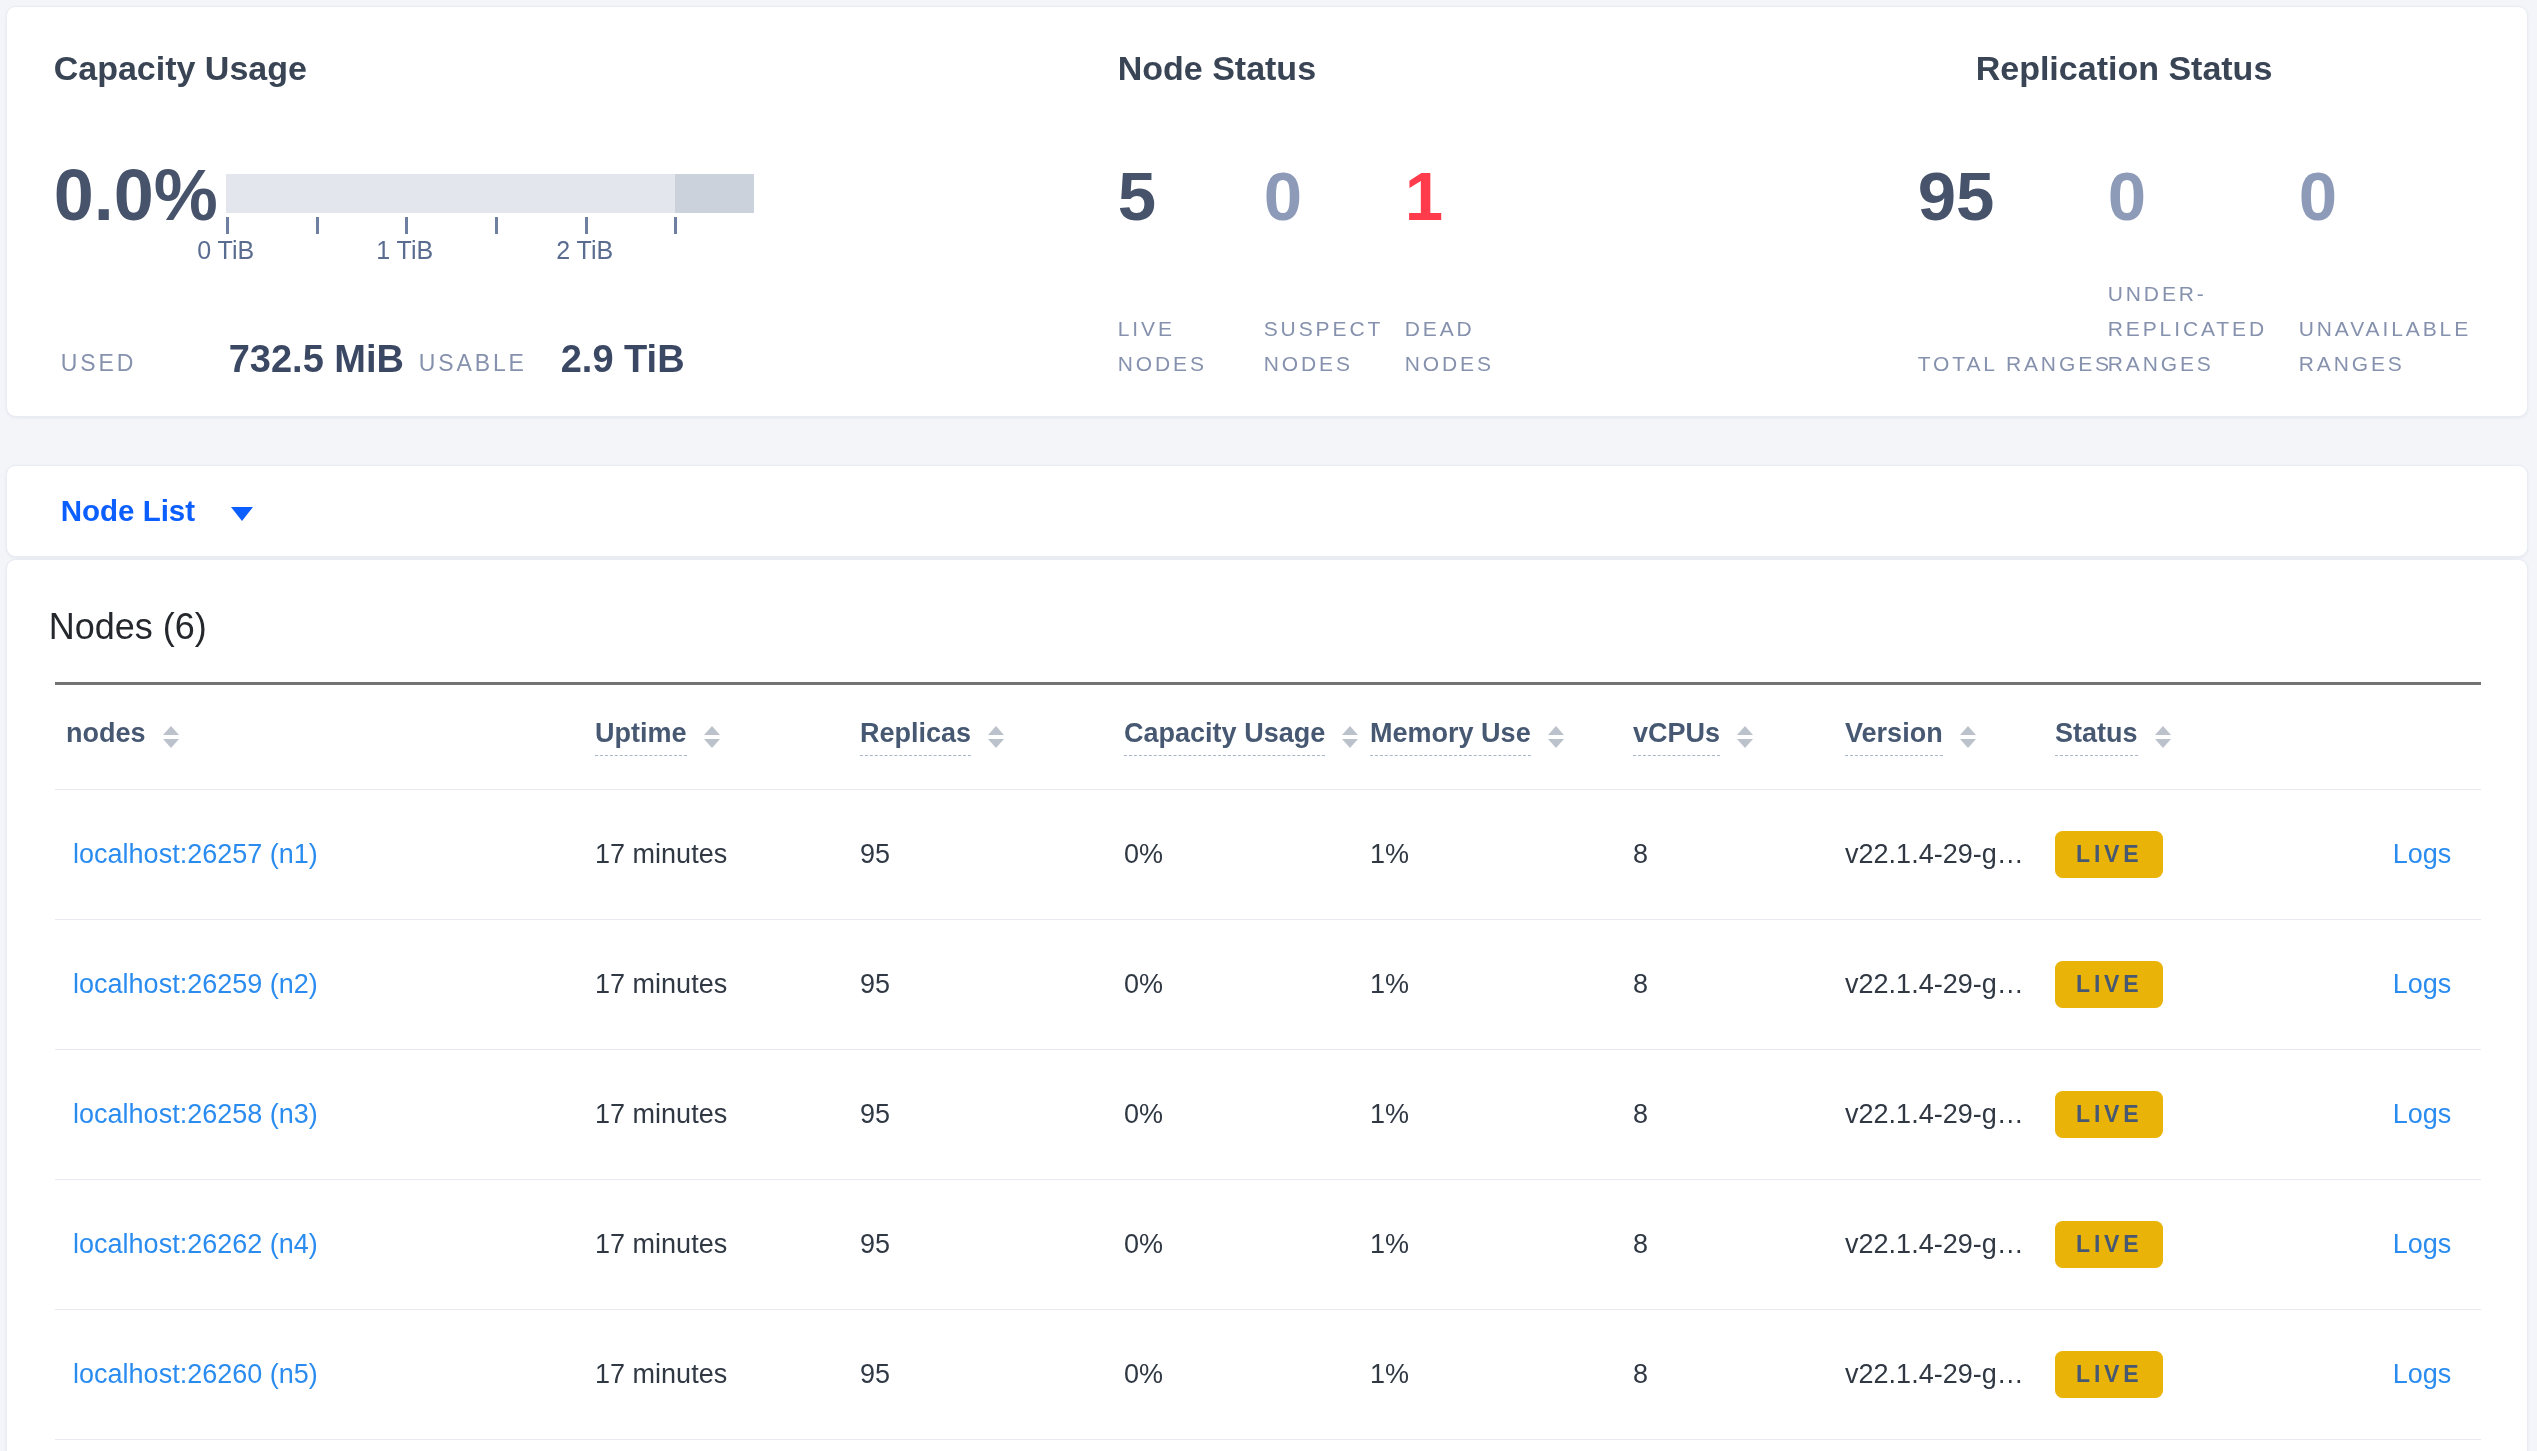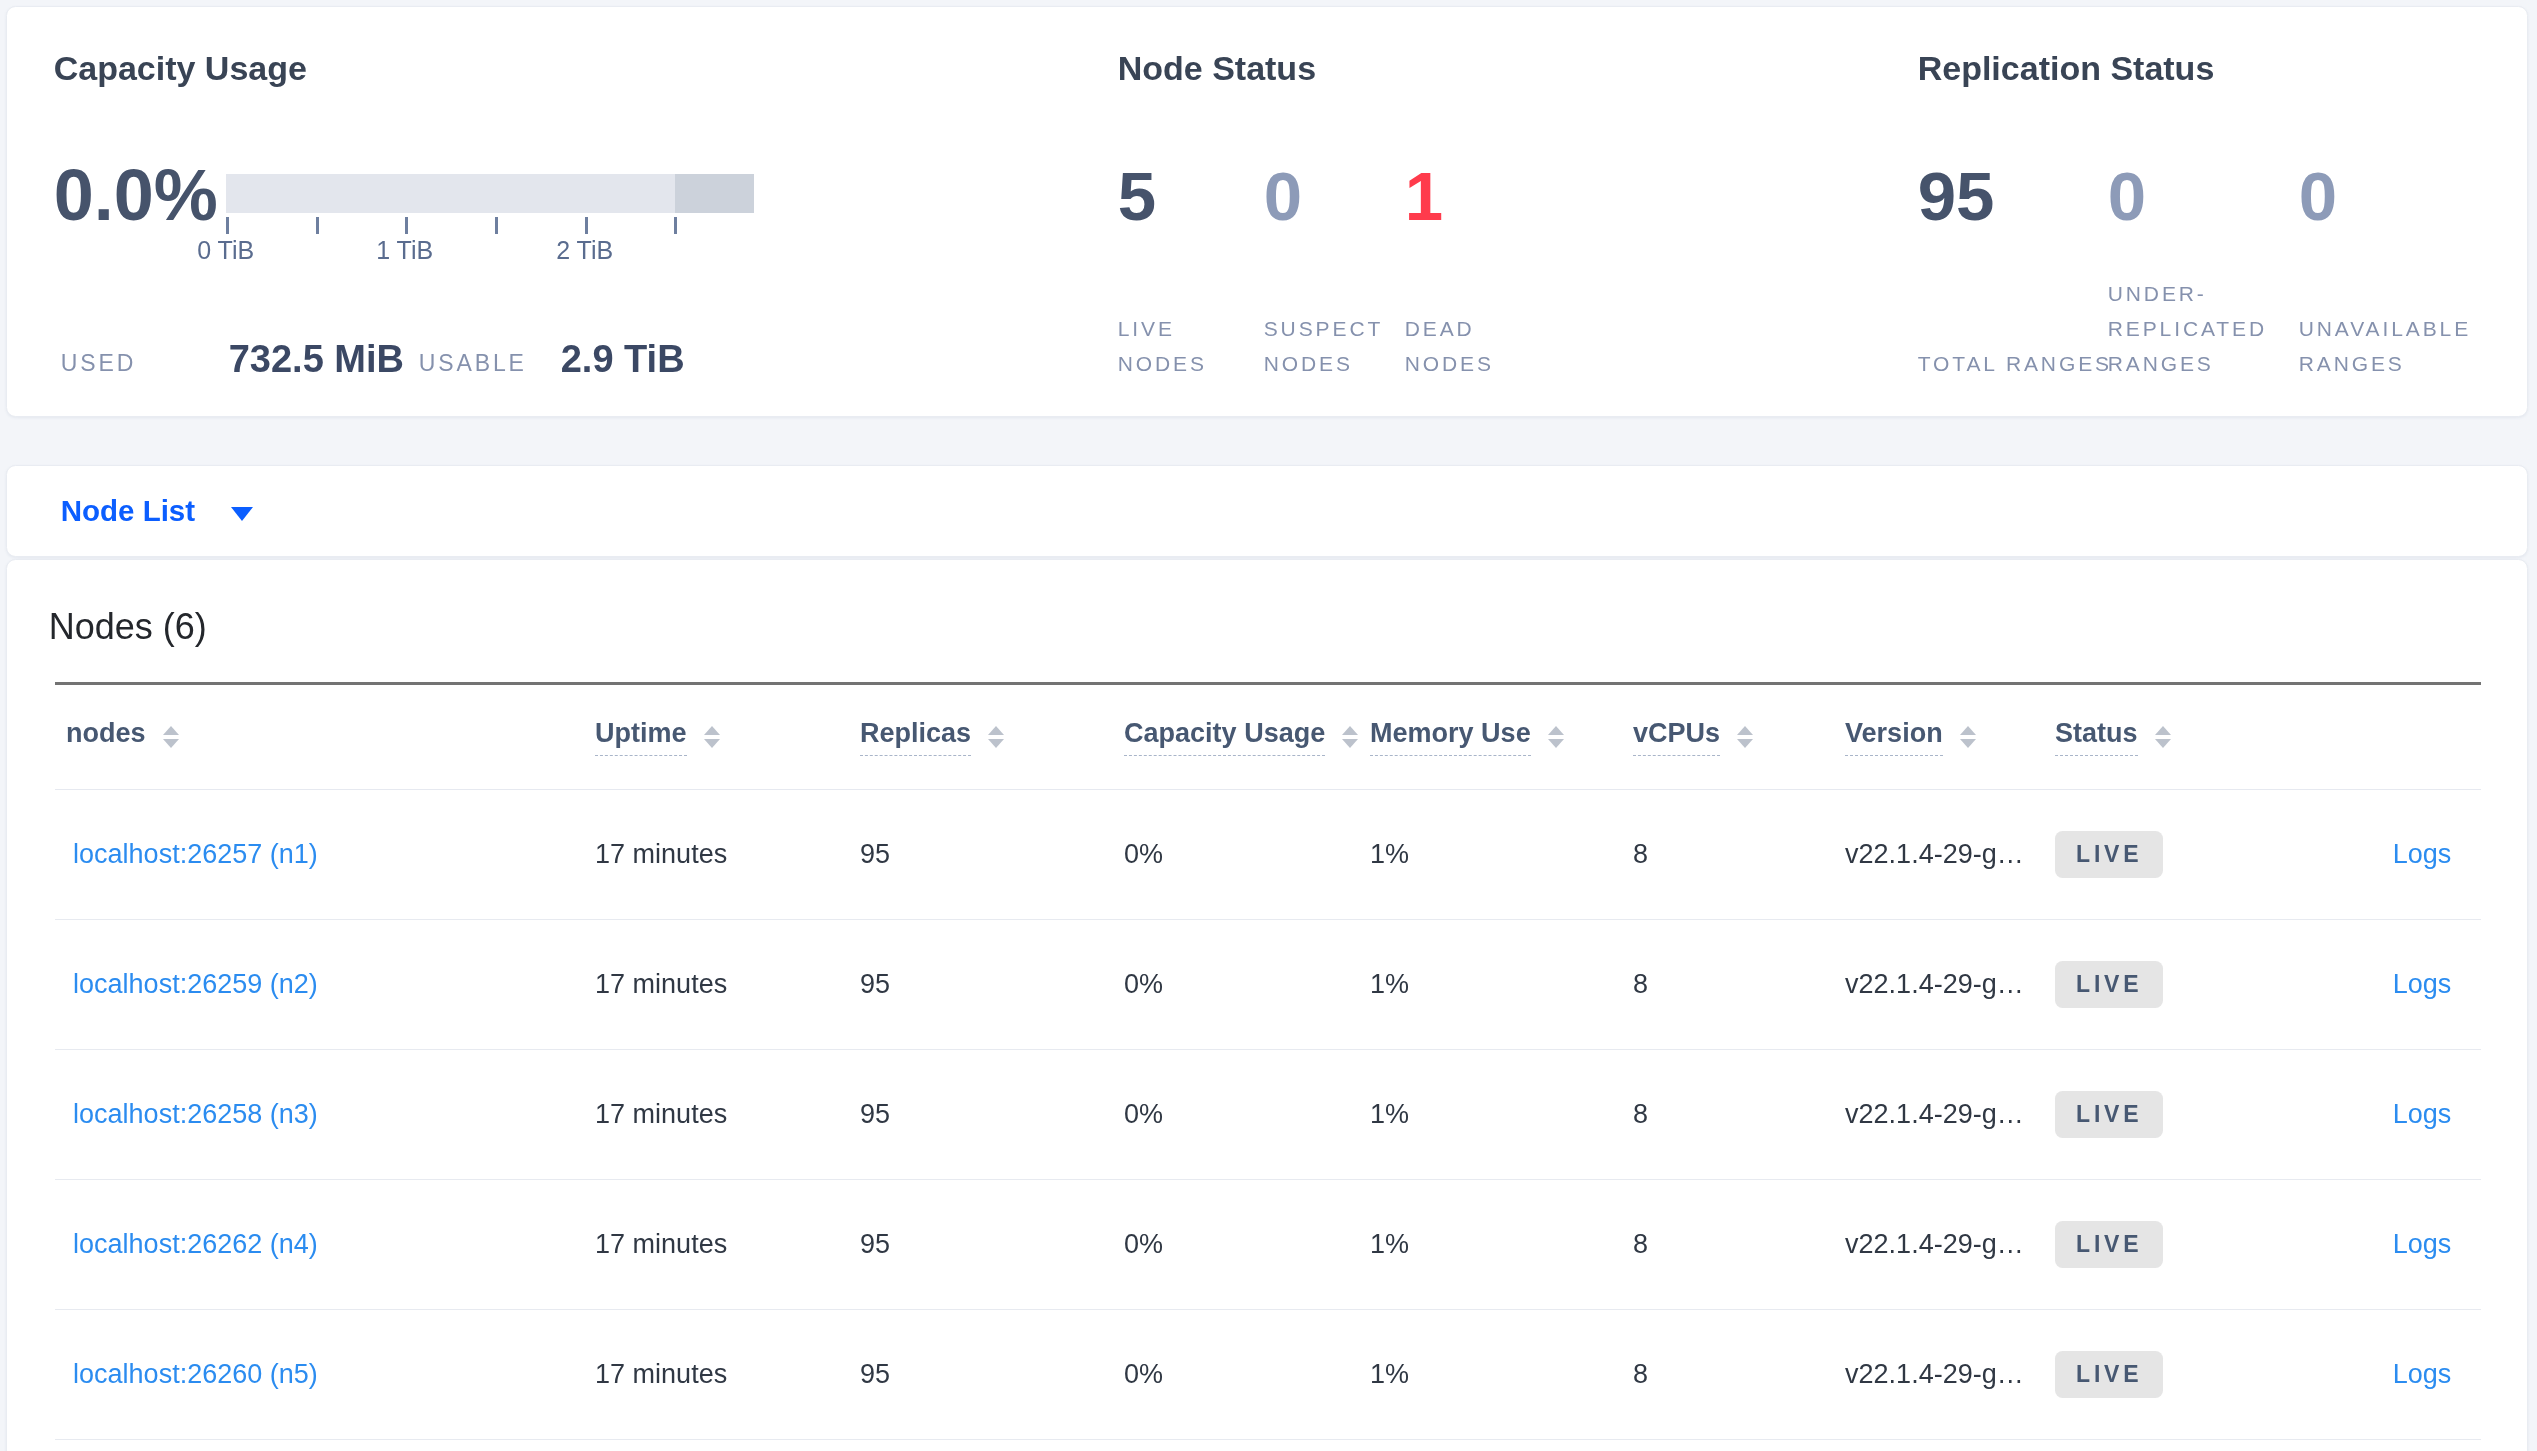--- a/index.html
+++ b/index.html
@@ -22,21 +22,21 @@
   }
 
   
   #summary-card { top: 5.7px; height: 411px; }
   .panel-title {
     position: absolute; top: 42px;
     font-size: 34px; font-weight: 600; color: #394455;
   }
   #capacity-title { left: 47px; }
   #node-status-title { left: 1111px; }
-  #replication-title { left: 1911px; }
+  #replication-title { left: 1969px; }
 
   #capacity-percent {
     position: absolute; left: 47px; top: 152px;
     font-size: 72px; font-weight: 600; color: #46536b; line-height: 1;
   }
   #capacity-bar {
     position: absolute; left: 219px; top: 167px;
     width: 528px; height: 39px; background: #e3e6ed;
   }
   #capacity-bar-dark {
@@ -134,21 +134,21 @@
   }
   .trow { height: 130px; border-bottom: 1.9px solid #e7eaf0; }
   .cell { font-size: 27px; color: #303844; white-space: nowrap; }
   .node-link, .logs-link {
     font-size: 27px; color: #2b8cf0; text-decoration: none; cursor: pointer; white-space: nowrap; margin-left: 7px;
   }
   .logs-cell { justify-self: end; }
   .status-badge {
     display: inline-block;
     padding: 10px 21px;
-    background: #e5e5e5; border-radius: 7.6px;
+    background: #eab308; border-radius: 7.6px;
     font-size: 23px; font-weight: 700; letter-spacing: 3.8px; color: #475872;
   }
 </style>
 </head>
 <body>
 
 <div class="card" id="summary-card">
 
   <div class="panel-title" id="capacity-title">Capacity Usage</div>
   <div class="panel-title" id="node-status-title">Node Status</div>

